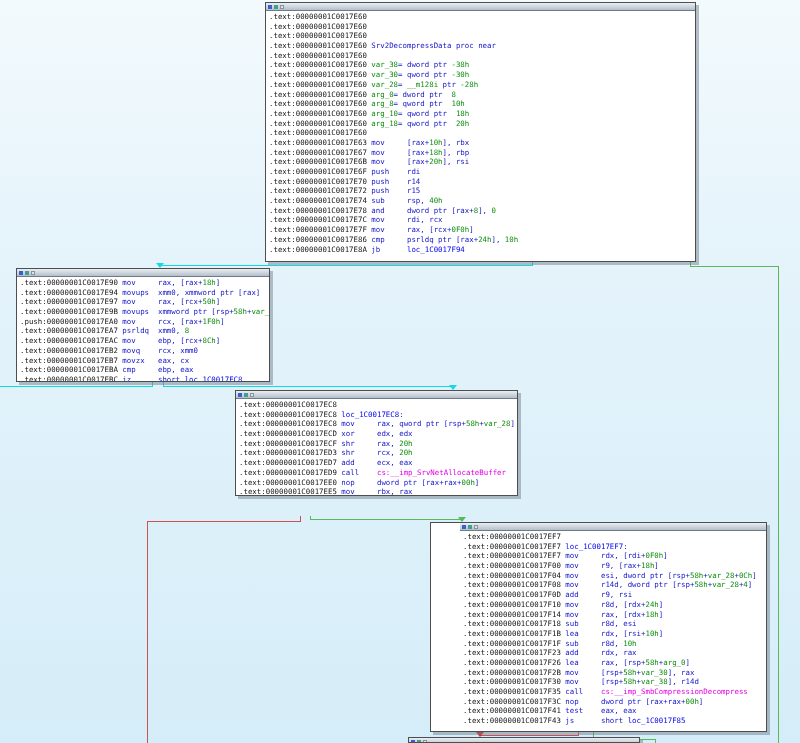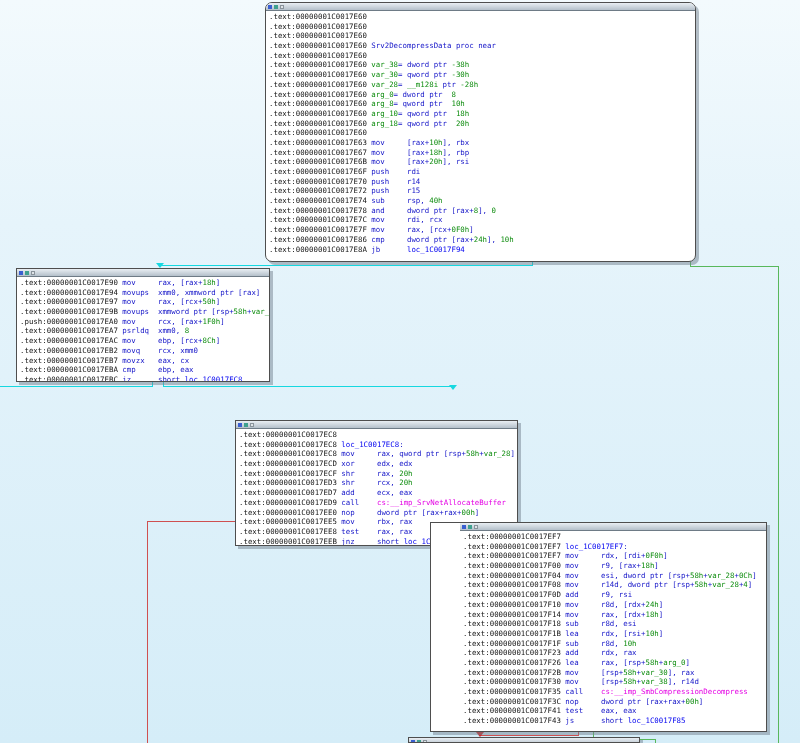--- a/index.html
+++ b/index.html
@@ -63,21 +63,21 @@
   <div class="edge er" style="left:147px;top:521px;width:1px;height:222px;"></div>
 
   <div class="edge er" style="left:578px;top:732px;width:1px;height:4px;"></div>
   <div class="edge er" style="left:480px;top:735px;width:99px;height:1px;"></div>
   <div class="arr ar" style="left:476px;top:732px;"></div>
 
   <div class="edge eg" style="left:593px;top:732px;width:1px;height:8px;"></div>
   <div class="edge eg" style="left:593px;top:739px;width:63px;height:1px;"></div>
   <div class="edge eg" style="left:655px;top:739px;width:1px;height:4px;"></div>
 
-  <div class="node" style="left:265px;top:2px;width:431px;height:260px;border-radius:7px;">
+  <div class="node" style="left:265px;top:2px;width:431px;height:260px;">
     <div class="node-title">
       <span class="ni ni-b"></span>
       <span class="ni ni-g"></span>
       <span class="ni ni-w"></span>
     </div>
     <div class="node-body">
         <div class="dline"><span class="t-a">.text:00000001C0017E60 </span></div>
         <div class="dline"><span class="t-a">.text:00000001C0017E60 </span></div>
         <div class="dline"><span class="t-a">.text:00000001C0017E60 </span></div>
         <div class="dline"><span class="t-a">.text:00000001C0017E60 </span><span class="t-c">Srv2DecompressData proc near</span></div>
@@ -93,21 +93,21 @@
         <div class="dline"><span class="t-a">.text:00000001C0017E63 </span><span class="t-c">mov     [rax+</span><span class="t-n">10h</span><span class="t-c">], rbx</span></div>
         <div class="dline"><span class="t-a">.text:00000001C0017E67 </span><span class="t-c">mov     [rax+</span><span class="t-n">18h</span><span class="t-c">], rbp</span></div>
         <div class="dline"><span class="t-a">.text:00000001C0017E6B </span><span class="t-c">mov     [rax+</span><span class="t-n">20h</span><span class="t-c">], rsi</span></div>
         <div class="dline"><span class="t-a">.text:00000001C0017E6F </span><span class="t-c">push    rdi</span></div>
         <div class="dline"><span class="t-a">.text:00000001C0017E70 </span><span class="t-c">push    r14</span></div>
         <div class="dline"><span class="t-a">.text:00000001C0017E72 </span><span class="t-c">push    r15</span></div>
         <div class="dline"><span class="t-a">.text:00000001C0017E74 </span><span class="t-c">sub     rsp, </span><span class="t-n">40h</span></div>
         <div class="dline"><span class="t-a">.text:00000001C0017E78 </span><span class="t-c">and     dword ptr [rax+</span><span class="t-n">8</span><span class="t-c">], </span><span class="t-n">0</span></div>
         <div class="dline"><span class="t-a">.text:00000001C0017E7C </span><span class="t-c">mov     rdi, rcx</span></div>
         <div class="dline"><span class="t-a">.text:00000001C0017E7F </span><span class="t-c">mov     rax, [rcx+</span><span class="t-n">0F0h</span><span class="t-c">]</span></div>
-        <div class="dline"><span class="t-a">.text:00000001C0017E86 </span><span class="t-c">cmp     dword ptr [rax+</span><span class="t-n">24h</span><span class="t-c">], </span><span class="t-n">10h</span></div>
+        <div class="dline"><span class="t-a">.text:00000001C0017E86 </span><span class="t-c">cmp     psrldq ptr [rax+</span><span class="t-n">24h</span><span class="t-c">], </span><span class="t-n">10h</span></div>
         <div class="dline"><span class="t-a">.text:00000001C0017E8A </span><span class="t-c">jb      </span><span class="t-l">loc_1C0017F94</span></div>
       </div>
   </div>
 
   <div class="node" style="left:16px;top:268px;width:254px;height:114px;">
     <div class="node-title">
       <span class="ni ni-b"></span>
       <span class="ni ni-g"></span>
       <span class="ni ni-w"></span>
     </div>
@@ -119,21 +119,21 @@
         <div class="dline"><span class="t-a">.push:00000001C0017EA0 </span><span class="t-c">mov     rcx, [rax+</span><span class="t-n">1F0h</span><span class="t-c">]</span></div>
         <div class="dline"><span class="t-a">.text:00000001C0017EA7 </span><span class="t-c">psrldq  xmm0, </span><span class="t-n">8</span></div>
         <div class="dline"><span class="t-a">.text:00000001C0017EAC </span><span class="t-c">mov     ebp, [rcx+</span><span class="t-n">8Ch</span><span class="t-c">]</span></div>
         <div class="dline"><span class="t-a">.text:00000001C0017EB2 </span><span class="t-c">movq    rcx, xmm0</span></div>
         <div class="dline"><span class="t-a">.text:00000001C0017EB7 </span><span class="t-c">movzx   eax, cx</span></div>
         <div class="dline"><span class="t-a">.text:00000001C0017EBA </span><span class="t-c">cmp     ebp, eax</span></div>
         <div class="dline"><span class="t-a">.text:00000001C0017EBC </span><span class="t-c">jz      short </span><span class="t-l">loc_1C0017EC8</span></div>
       </div>
   </div>
 
-  <div class="node" style="left:235px;top:390px;width:283px;height:126px;margin-top:30px;">
+  <div class="node" style="left:235px;top:390px;width:283px;height:106px;">
     <div class="node-title">
       <span class="ni ni-b"></span>
       <span class="ni ni-g"></span>
       <span class="ni ni-w"></span>
     </div>
     <div class="node-body">
         <div class="dline"><span class="t-a">.text:00000001C0017EC8 </span></div>
         <div class="dline"><span class="t-a">.text:00000001C0017EC8 </span><span class="t-l">loc_1C0017EC8</span><span class="t-c">:</span></div>
         <div class="dline"><span class="t-a">.text:00000001C0017EC8 </span><span class="t-c">mov     rax, qword ptr [rsp+</span><span class="t-n">58h</span><span class="t-c">+</span><span class="t-n">var_28</span><span class="t-c">]</span></div>
         <div class="dline"><span class="t-a">.text:00000001C0017ECD </span><span class="t-c">xor     edx, edx</span></div>

